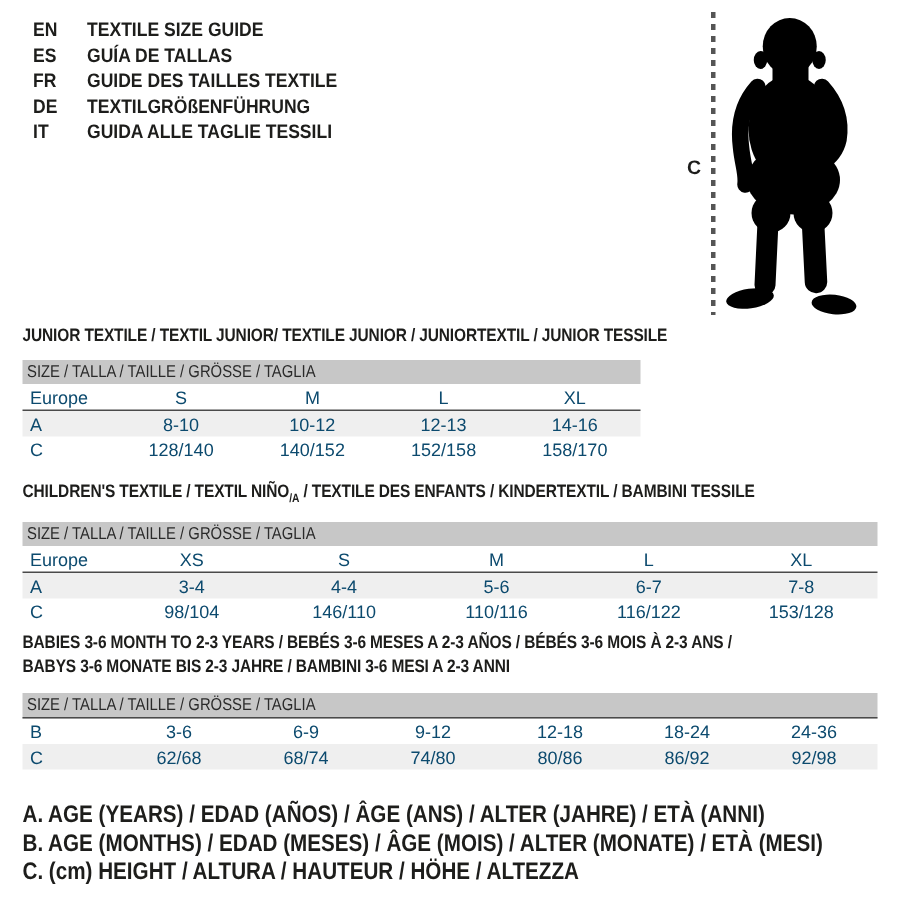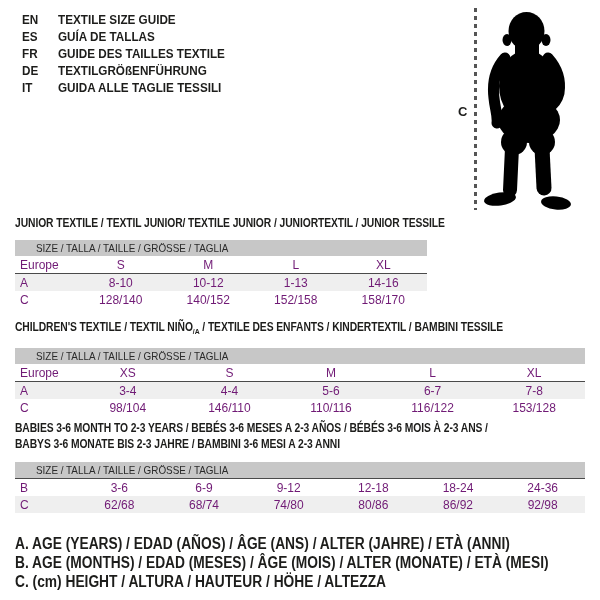--- a/index.html
+++ b/index.html
@@ -24,27 +24,27 @@
   .baby-svg{position:absolute;left:30px;top:2px;width:100px;height:206px;}
 
   
   .tbl-title{position:absolute;left:15px;font-weight:bold;font-size:12px;
     transform:scaleX(0.86);transform-origin:left top;white-space:nowrap;letter-spacing:-0.1px;}
   .tbl-title .subA{font-size:8px;vertical-align:sub;}
   .t3-title{line-height:15.5px;}
 
   
   .tbl{position:absolute;left:15px;font-size:12px;}
-  .band{height:16px;background:#c7c7c7;display:flex;align-items:center;padding-left:21px;
+  .band{height:16px;background:#c7c7c7;display:flex;align-items:center;padding-left:3px;
     font-size:11.5px;color:#2a2a2a;}
   .row{display:flex;height:17px;align-items:center;}
   .row.sep{border-bottom:1px solid #4a4a4a;}
   .band.sep{border-bottom:1px solid #4a4a4a;}
   .row.shade{background:#efefef;}
-  .cell{flex:1 1 0;text-align:center;color:#701a75;}
+  .cell{flex:1 1 0;text-align:center;color:#0c4a6e;}
   .cell.lbl{flex:0 0 57px;text-align:left;padding-left:5px;}
 
   
   .notes{position:absolute;left:15px;top:534px;font-weight:bold;font-size:16px;line-height:19px;}
   .note-line{transform:scaleX(0.86);transform-origin:left center;white-space:nowrap;}
 </style>
 </head>
 <body>
 
 <div class="canvas">
@@ -110,21 +110,21 @@
       <span class="cell lbl">Europe</span>
       <span class="cell">S</span>
       <span class="cell">M</span>
       <span class="cell">L</span>
       <span class="cell">XL</span>
     </div>
     <div class="row shade">
       <span class="cell lbl">A</span>
       <span class="cell">8-10</span>
       <span class="cell">10-12</span>
-      <span class="cell">1-13</span>
+      <span class="cell">12-13</span>
       <span class="cell">14-16</span>
     </div>
     <div class="row">
       <span class="cell lbl">C</span>
       <span class="cell">128/140</span>
       <span class="cell">140/152</span>
       <span class="cell">152/158</span>
       <span class="cell">158/170</span>
     </div>
   </div>

